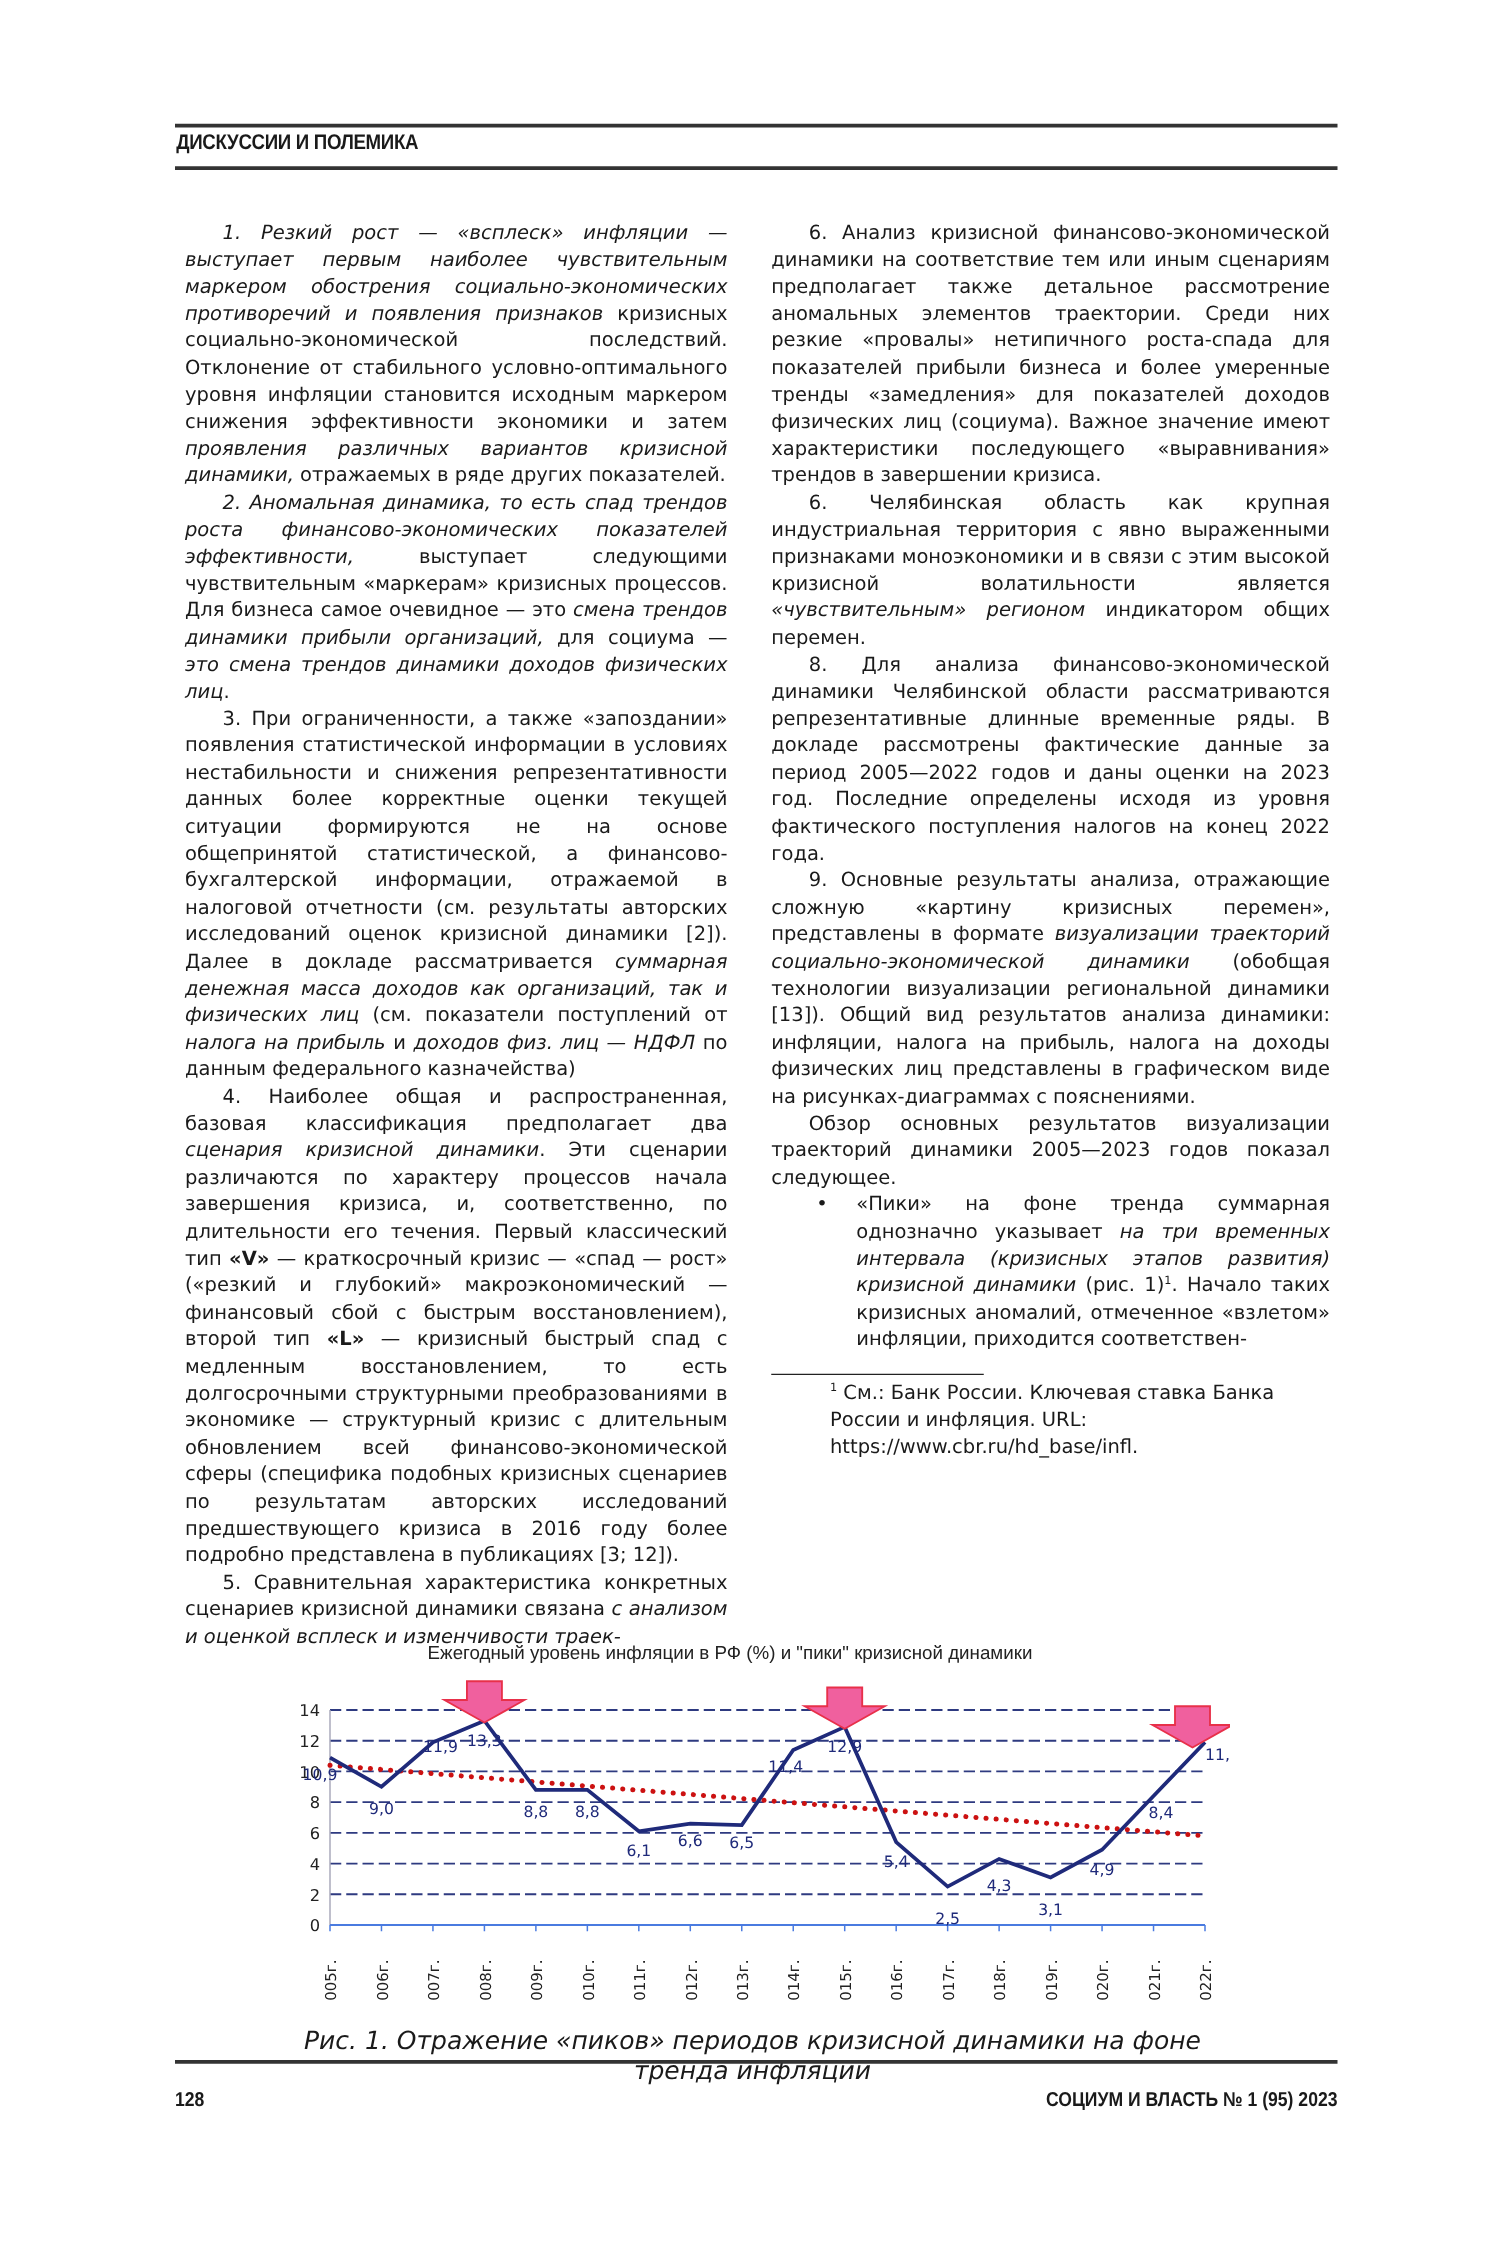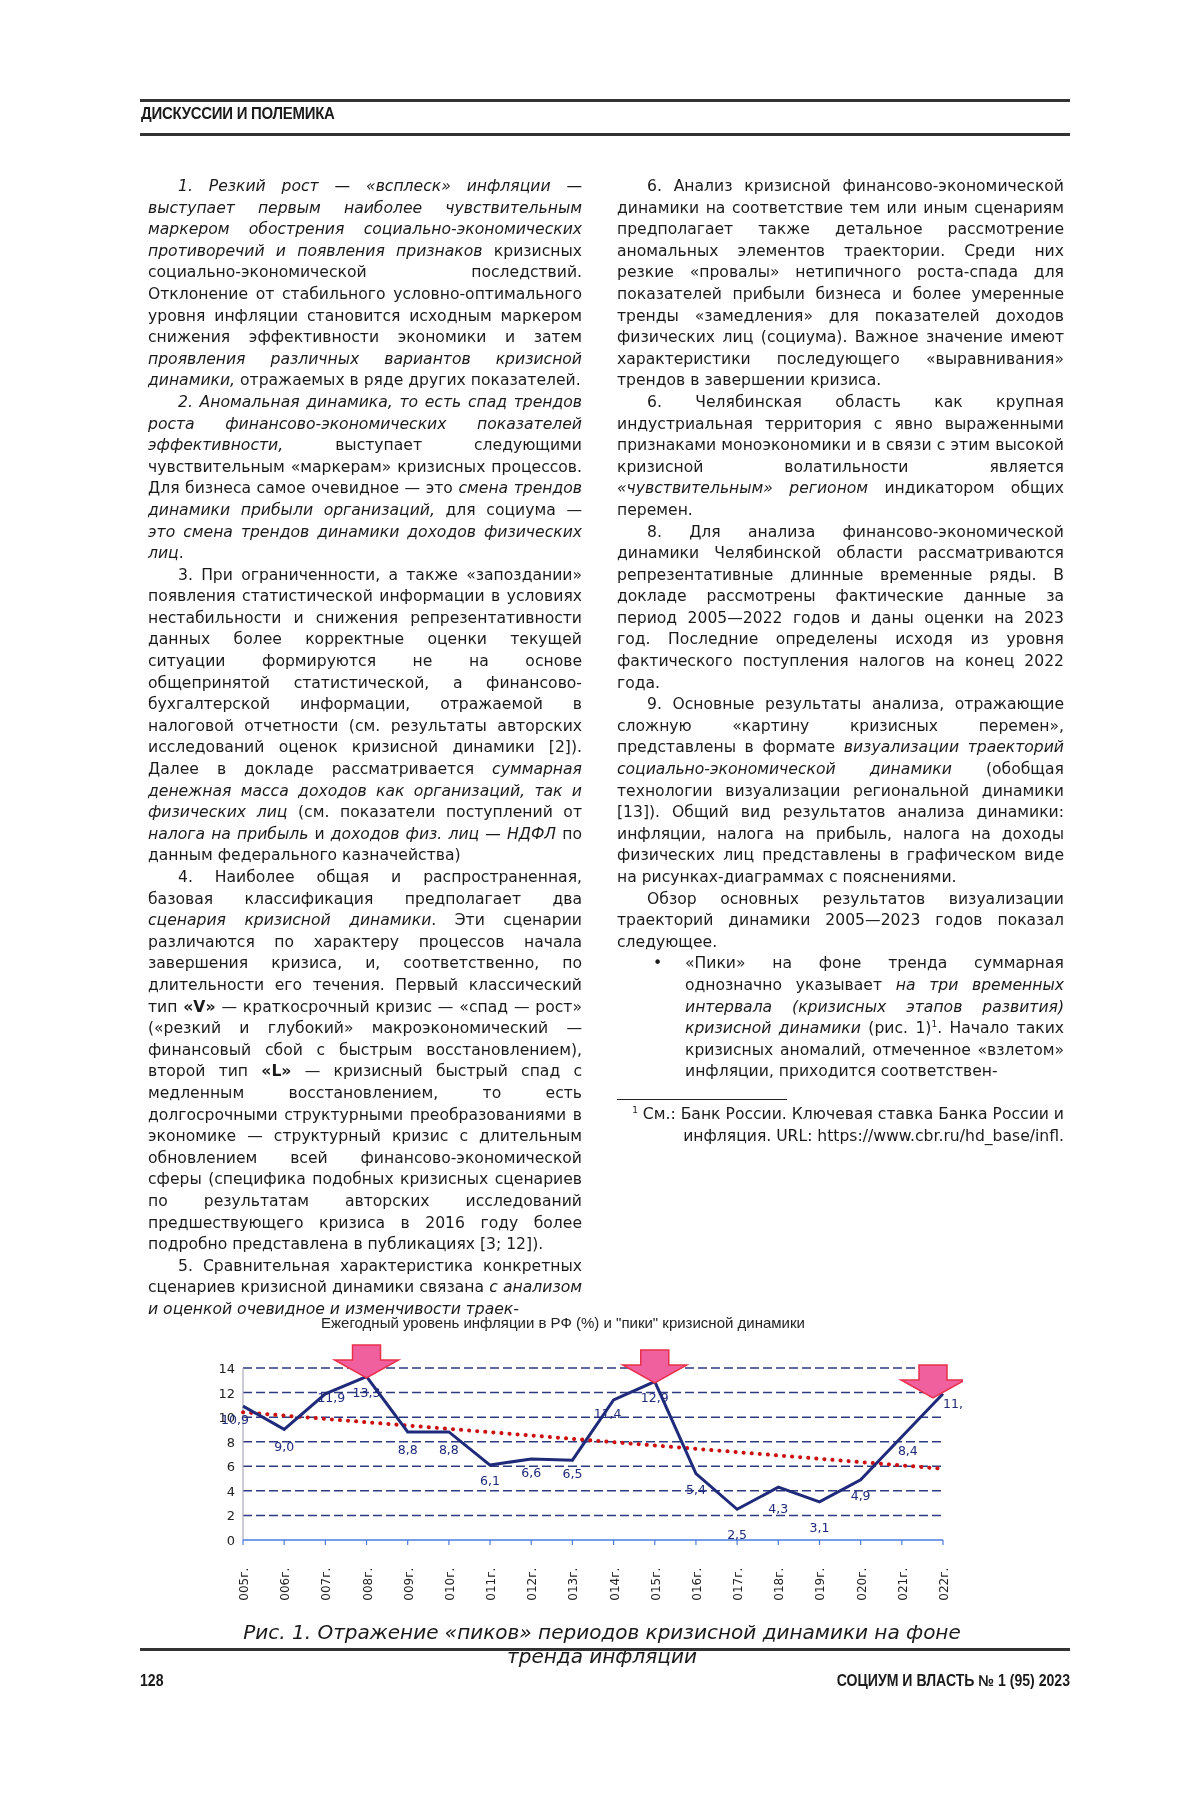--- a/index.html
+++ b/index.html
@@ -13,21 +13,21 @@
   .col-left { left: 148px; width: 434px; }
   .col-right { left: 617px; width: 447px; }
   .it { font-style: italic; }
   .b { font-weight: bold; }
   .heading { font-weight: bold; margin: 22px 0 22px 34px !important; text-indent: 0 !important; text-align: left; font-size: 15.6px; }
   .bullet { position: relative; padding-left: 68px; text-indent: 0 !important; }
   .bullet .dot { position: absolute; left: 36px; top: 0; }
   .fn-rule { width: 170px; height: 1px; background: #222; margin: 16px 0 4px 0; }
   .footnote p { text-indent: 0; }
   sup { font-size: 9px; line-height: 0; }
-  .chart-wrap { position: absolute; left: 213px; top: 1300px; width: 750px; height: 300px; }
+  .chart-wrap { position: absolute; left: 234px; top: 1300px; width: 750px; height: 300px; }
   .chart-title { position: absolute; left: 70px; width: 560px; top: 12px; text-align: center;
                  font-family: "Liberation Sans", sans-serif; font-size: 15px; line-height: 22px; color: #222; }
   .caption { position: absolute; left: 222px; top: 1620px; width: 760px; text-align: center;
              font-style: italic; font-size: 20px; }
   .footer-page { position: absolute; left: 140px; top: 1672px; font-family: "Liberation Sans", sans-serif;
                  font-weight: bold; font-size: 16px; transform: scaleX(0.88); transform-origin: left; }
   .footer-journal { position: absolute; right: 130px; top: 1672px; font-family: "Liberation Sans", sans-serif;
                     font-weight: bold; font-size: 16px; transform: scaleX(0.88); transform-origin: right; }
   svg text { font-family: "DejaVu Sans", sans-serif; }
 </style>
@@ -36,33 +36,33 @@
 
 <div class="rule" style="top:99px;"></div>
 <div class="section-title">ДИСКУССИИ И ПОЛЕМИКА</div>
 <div class="rule" style="top:133px;"></div>
 
 <div class="col col-left">
   <p><span class="it">1. Резкий рост — «всплеск» инфляции — выступает первым наиболее чувствительным маркером обострения социально-экономических противоречий и появления признаков</span><span> кризисных социально-экономической последствий. Отклонение от стабильного условно-оптимального уровня инфляции становится исходным маркером снижения эффективности экономики и затем </span><span class="it">проявления различных вариантов кризисной динамики,</span><span> отражаемых в ряде других показателей.</span></p>
   <p><span class="it">2. Аномальная динамика, то есть спад трендов роста финансово-экономических показателей эффективности,</span><span> выступает следующими чувствительным «маркерам» кризисных процессов. Для бизнеса самое очевидное — это </span><span class="it">смена трендов динамики прибыли организаций,</span><span> для социума — </span><span class="it">это смена трендов динамики доходов физических лиц</span><span>.</span></p>
   <p><span>3. При ограниченности, а также «запоздании» появления статистической информации в условиях нестабильности и снижения репрезентативности данных более корректные оценки текущей ситуации формируются не на основе общепринятой статистической, а финансово-бухгалтерской информации, отражаемой в налоговой отчетности (см. результаты авторских исследований оценок кризисной динамики [2]). Далее в докладе рассматривается </span><span class="it">суммарная денежная масса доходов как организаций, так и физических лиц</span><span> (см. показатели поступлений от </span><span class="it">налога на прибыль</span><span> и </span><span class="it">доходов физ. лиц — НДФЛ</span><span> по данным федерального казначейства)</span></p>
   <p><span>4. Наиболее общая и распространенная, базовая классификация предполагает два </span><span class="it">сценария кризисной динамики</span><span>. Эти сценарии различаются по характеру процессов начала завершения кризиса, и, соответственно, по длительности его течения. Первый классический тип </span><span class="b">«V»</span><span> — краткосрочный кризис — «спад — рост» («резкий и глубокий» макроэкономический — финансовый сбой с быстрым восстановлением), второй тип </span><span class="b">«L»</span><span> — кризисный быстрый спад с медленным восстановлением, то есть долгосрочными структурными преобразованиями в экономике — структурный кризис с длительным обновлением всей финансово-экономической сферы (специфика подобных кризисных сценариев по результатам авторских исследований предшествующего кризиса в 2016 году более подробно представлена в публикациях [3; 12]).</span></p>
-  <p><span>5. Сравнительная характеристика конкретных сценариев кризисной динамики связана </span><span class="it">с анализом и оценкой очевидное и изменчивости траек-</span></p>
+  <p><span>5. Сравнительная характеристика конкретных сценариев кризисной динамики связана </span><span class="it">с анализом и оценкой всплеск и изменчивости траек-</span></p>
 </div>
 
 <div class="col col-right">
   <p>6. Анализ кризисной финансово-экономической динамики на соответствие тем или иным сценариям предполагает также детальное рассмотрение аномальных элементов траектории. Среди них резкие «провалы» нетипичного роста-спада для показателей прибыли бизнеса и более умеренные тренды «замедления» для показателей доходов физических лиц (социума). Важное значение имеют характеристики последующего «выравнивания» трендов в завершении кризиса.</p>
   <p><span>6. Челябинская область как крупная индустриальная территория с явно выраженными признаками моноэкономики и в связи с этим высокой кризисной волатильности является </span><span class="it">«чувствительным» регионом</span><span> индикатором общих перемен.</span></p>
   <p>8. Для анализа финансово-экономической динамики Челябинской области рассматриваются репрезентативные длинные временные ряды. В докладе рассмотрены фактические данные за период 2005—2022 годов и даны оценки на 2023 год. Последние определены исходя из уровня фактического поступления налогов на конец 2022 года.</p>
   <p><span>9. Основные результаты анализа, отражающие сложную «картину кризисных перемен», представлены в формате </span><span class="it">визуализации траекторий социально-экономической динамики</span><span> (обобщая технологии визуализации региональной динамики [13]). Общий вид результатов анализа динамики: инфляции, налога на прибыль, налога на доходы физических лиц представлены в графическом виде на рисунках-диаграммах с пояснениями.</span></p>
   <p>Обзор основных результатов визуализации траекторий динамики 2005—2023 годов показал следующее.</p>
   <p class="bullet"><span class="dot">•</span><span>«Пики» на фоне тренда суммарная однозначно указывает </span><span class="it">на три временных интервала (кризисных этапов развития) кризисной динамики</span><span> (рис. 1)</span><sup>1</sup><span>. Начало таких кризисных аномалий, отмеченное «взлетом» инфляции, приходится соответствен-</span></p>
   <div class="fn-rule"></div>
   <div class="footnote">
-    <p style="text-indent:0; text-align:right;"><sup>1</sup><span> См.: Банк России. Ключевая ставка Банка России и инфляция. URL: https://www.cbr.ru/hd_base/infl.</span></p>
+    <p style="text-indent:0; text-align:left;margin-left:47px;"><sup>1</sup><span> См.: Банк России. Ключевая ставка Банка России и инфляция. URL: https://www.cbr.ru/hd_base/infl.</span></p>
   </div>
 </div>
 
 <div class="chart-wrap">
   <div class="chart-title">Ежегодный уровень инфляции в РФ (%) и "пики" кризисной динамики</div>
   <svg id="chart-svg" width="750" height="300" style="position:absolute;left:0;top:0;">
       <text x="22" y="245" text-anchor="end" font-size="13" fill="#222">0</text>
       <line x1="30" x2="730" y1="215.42857142857142" y2="215.42857142857142" stroke="#2e3a80" stroke-width="1.5" stroke-dasharray="9,4"></line>
       <text x="22" y="220.42857142857142" text-anchor="end" font-size="13" fill="#222">2</text>
       <line x1="30" x2="730" y1="190.85714285714286" y2="190.85714285714286" stroke="#2e3a80" stroke-width="1.5" stroke-dasharray="9,4"></line>

